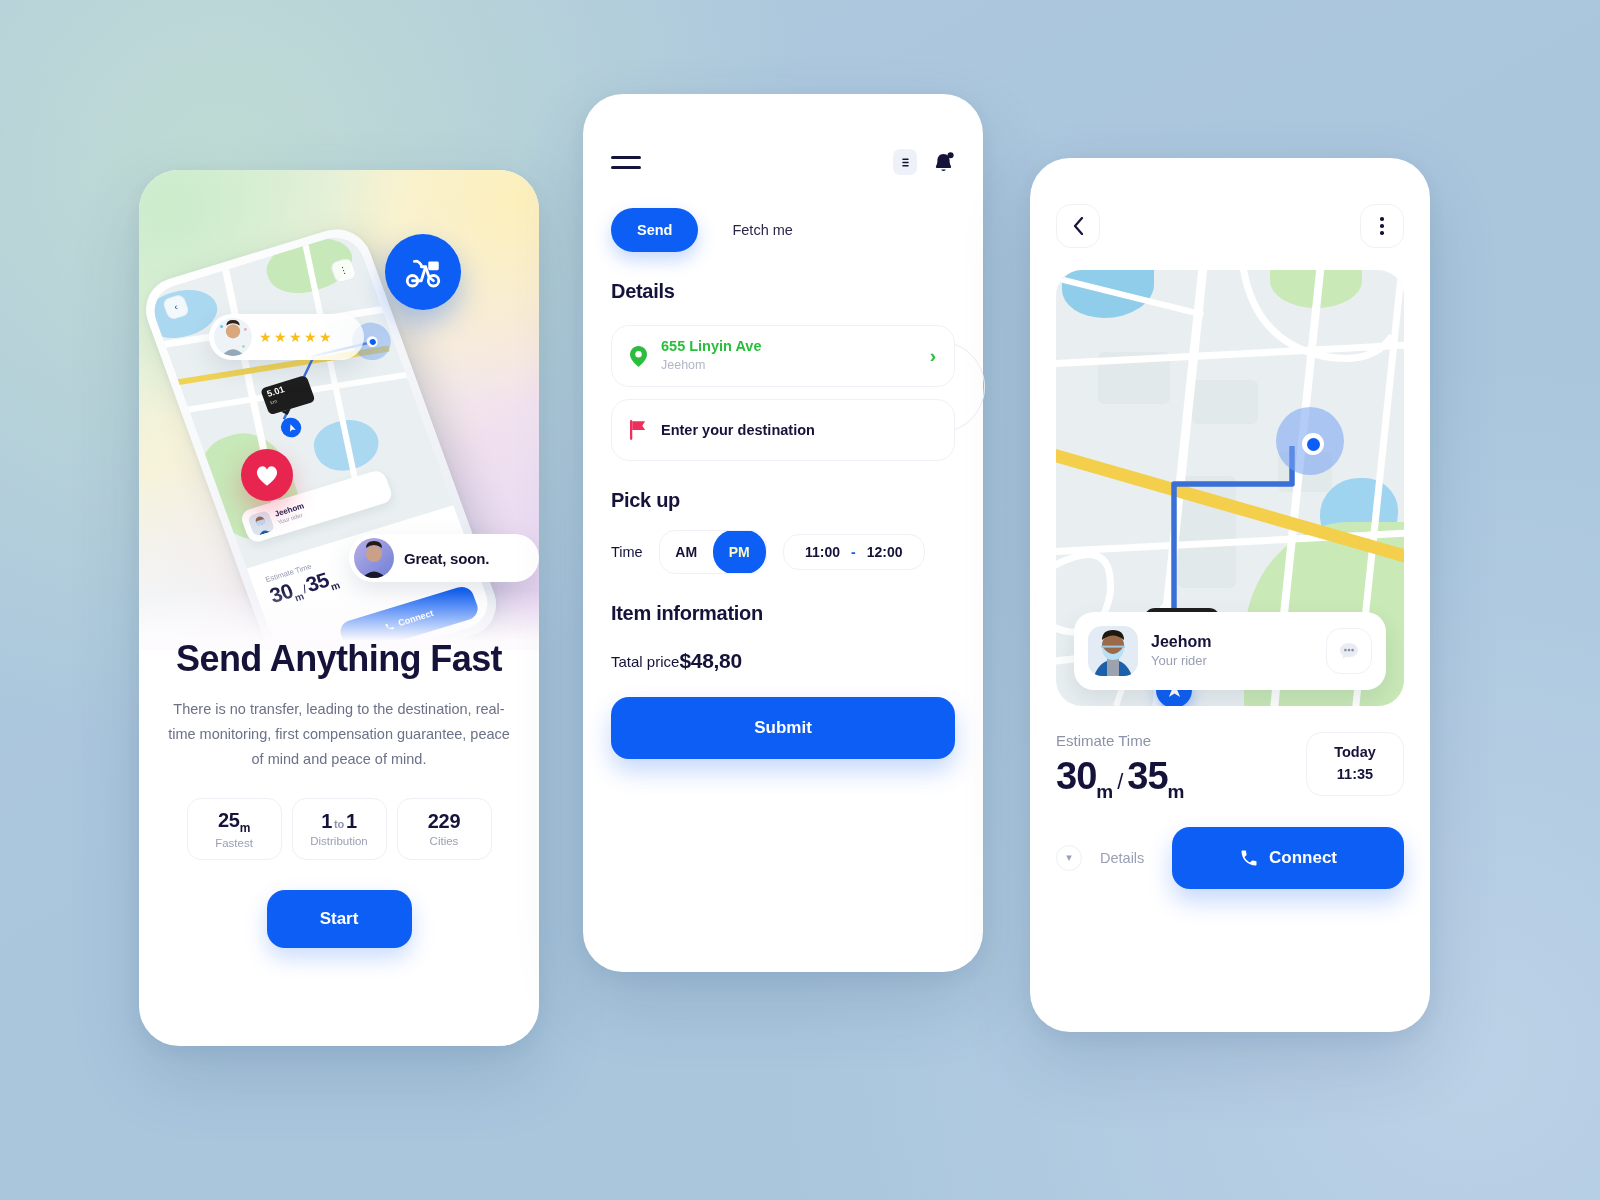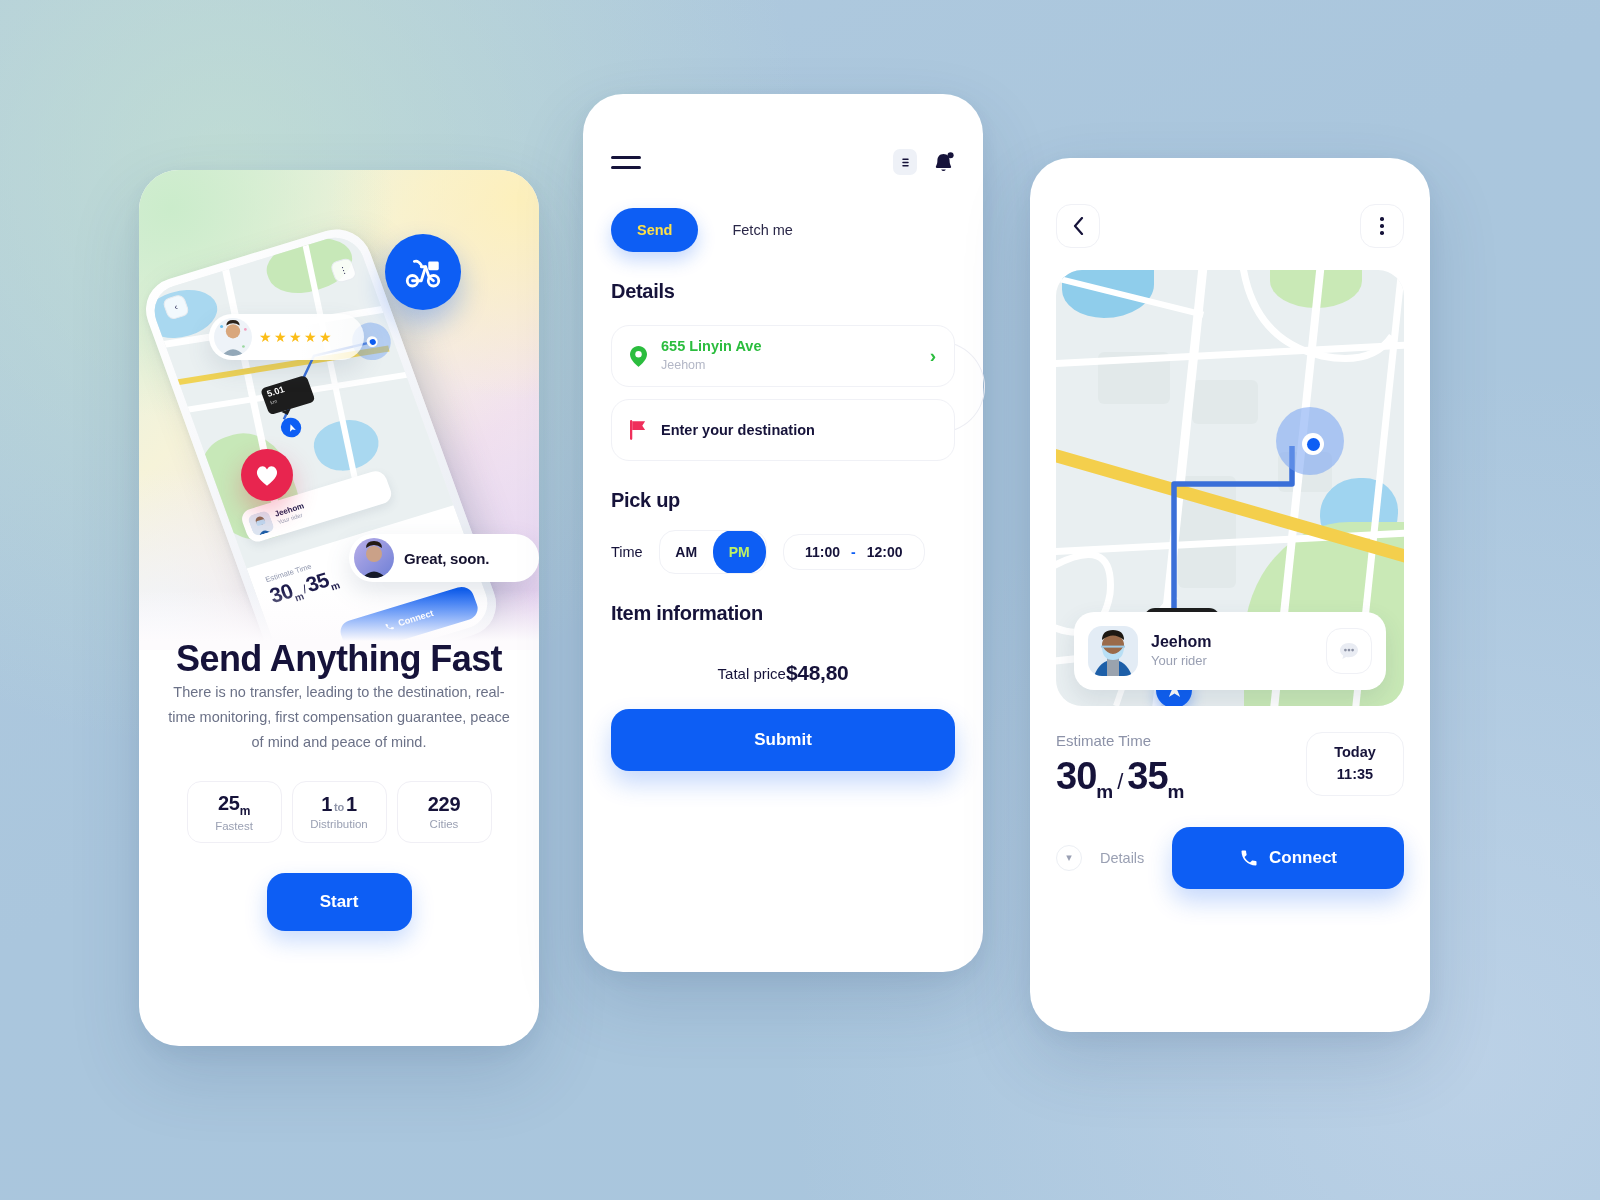--- a/index.html
+++ b/index.html
@@ -124,21 +124,21 @@
     left: 190px; top: 300px; width: 190px; height: 48px; border-radius: 26px;
     background: #fff; display:flex; align-items:center; padding-left:5px; gap:10px;
     box-shadow: 0 10px 26px rgba(70,90,120,.15);
   }
   .cp-avatar { width:40px; height:40px; border-radius:50%; overflow:hidden; flex:0 0 auto; }
   .cp-text { font-size:15px; font-weight:600; color:#15122f; letter-spacing:-.2px; }
 
   
   .c1-body { position:absolute; left:0; top:468px; width:400px; padding:0 26px; }
   .c1-title { font-size:36px; font-weight:800; color:#16133a; text-align:center; letter-spacing:-.6px; }
-  .c1-desc { font-size:14.5px; line-height:1.72; color:#6b7187; text-align:center; }
+  .c1-desc { margin-top:17px; font-size:14.5px; line-height:1.72; color:#6b7187; text-align:center; }
   .stats { margin-top:26px; display:flex; gap:10px; justify-content:center; }
   .stat {
     width: 95px; height: 62px; border-radius:14px; border:1px solid #f0eff5;
     display:flex; flex-direction:column; align-items:center; justify-content:center; gap:2px;
   }
   .stat-v { font-size:20px; font-weight:800; color:#16133a; letter-spacing:-.3px; }
   .stat-v sub { font-size:12px; font-weight:700; }
   .stat-v .to { font-size:11px; font-weight:600; color:#8f95a9; margin:0 2px; }
   .stat-l { font-size:11.5px; color:#9aa0b3; }
   .start-btn {
@@ -156,21 +156,21 @@
   .c2-head-right { display:flex; align-items:center; gap:14px; }
   .doc-icon { width:24px; height:26px; border-radius:7px; background:#eef1f7; display:flex; align-items:center; justify-content:center; }
   .bell-icon { width:24px; height:26px; display:flex; align-items:center; justify-content:center; }
 
   .tabs { display:flex; align-items:center; gap:8px; margin-top:30px; }
   .tab {
     height:44px; padding:0 26px; border-radius:22px; border:none; cursor:pointer;
     font-size:14.5px; font-weight:700; background:transparent; color:#16133a;
     display:flex; align-items:center;
   }
-  .tab.active { background:#0d5ef4; color:#fde047; box-shadow:0 8px 18px rgba(13,94,244,.24); }
+  .tab.active { background:#0d5ef4; color:#ffffff; box-shadow:0 8px 18px rgba(13,94,244,.24); }
   .tab:not(.active) { font-weight:500; color:#2a2748; }
 
   .sec-title { margin-top:28px; font-size:20px; font-weight:800; color:#16133a; letter-spacing:-.3px; }
 
   .addr-wrap { position:relative; margin-top:22px; }
   .addr {
     position:relative; height:62px; border:1.4px solid #f0f1f6; border-radius:18px;
     display:flex; align-items:center; gap:14px; padding:0 18px; background:#fff;
   }
   .addr + .addr { margin-top:12px; }
@@ -193,39 +193,39 @@
 
   .time-row { margin-top:18px; display:flex; align-items:center; gap:16px; }
   .time-lab { font-size:14.5px; font-weight:500; color:#16133a; }
   .ampm {
     display:flex; align-items:center; height:44px; border:1.4px solid #f0f1f6; border-radius:16px; overflow:hidden;
   }
   .ampm button {
     height:44px; width:53px; border:none; background:transparent; cursor:pointer;
     font-size:14px; font-weight:700; color:#16133a;
   }
-  .ampm button.on { background:#0d5ef4; color:#bef264; border-radius:21px;text-align:center; }
+  .ampm button.on { background:#0d5ef4; color:#fef9c3; border-radius:21px;text-align:center; }
   .trange {
     position:relative; height:36px; min-width:142px; border:1.4px solid #f0f1f6; border-radius:16px;
     display:flex; align-items:center; justify-content:center; gap:11px; overflow:hidden;
     font-size:14px; font-weight:700; color:#16133a;
   }
   .trange .dash { color:#0d5ef4; font-weight:700; }
   .tghost { position:absolute; left:0; right:0; display:flex; justify-content:center; gap:11px;
     font-size:14px; font-weight:700; color:#eceef4; }
   .tghost.up { top:-16px; } .tghost.dn { bottom:-16px; }
 
   .chips { margin-top:16px; display:flex; flex-wrap:wrap; gap:10px; }
   .chip {
     height:38px; padding:0 20px; border-radius:19px; border:none; cursor:pointer;
     background:#f2f3f7; color:#16133a; font-size:13.5px; display:flex; align-items:center; justify-content:center;
   }
   .chip.on { background:#0d5ef4; color:#fff; box-shadow:0 8px 18px rgba(13,94,244,.22); }
 
-  .price-row { margin-top:36px; display:flex; align-items:center; justify-content:center; }
+  .price-row { margin-top:24px; display:flex; align-items:center; justify-content:flex-start; }
   .price-lab { font-size:15px; color:#16133a; }
   .price-val { font-size:21px; font-weight:800; color:#16133a; letter-spacing:-.3px; }
   .submit-btn {
     margin-top:24px; width:100%; height:62px; border-radius:18px; border:none; cursor:pointer;
     background:#0d5ef4; color:#fff; font-size:17px; font-weight:700;
     box-shadow:0 12px 24px rgba(13,94,244,.24);
   }
 
   
   .c3 { position:absolute; inset:0; padding: 46px 26px 0; }

